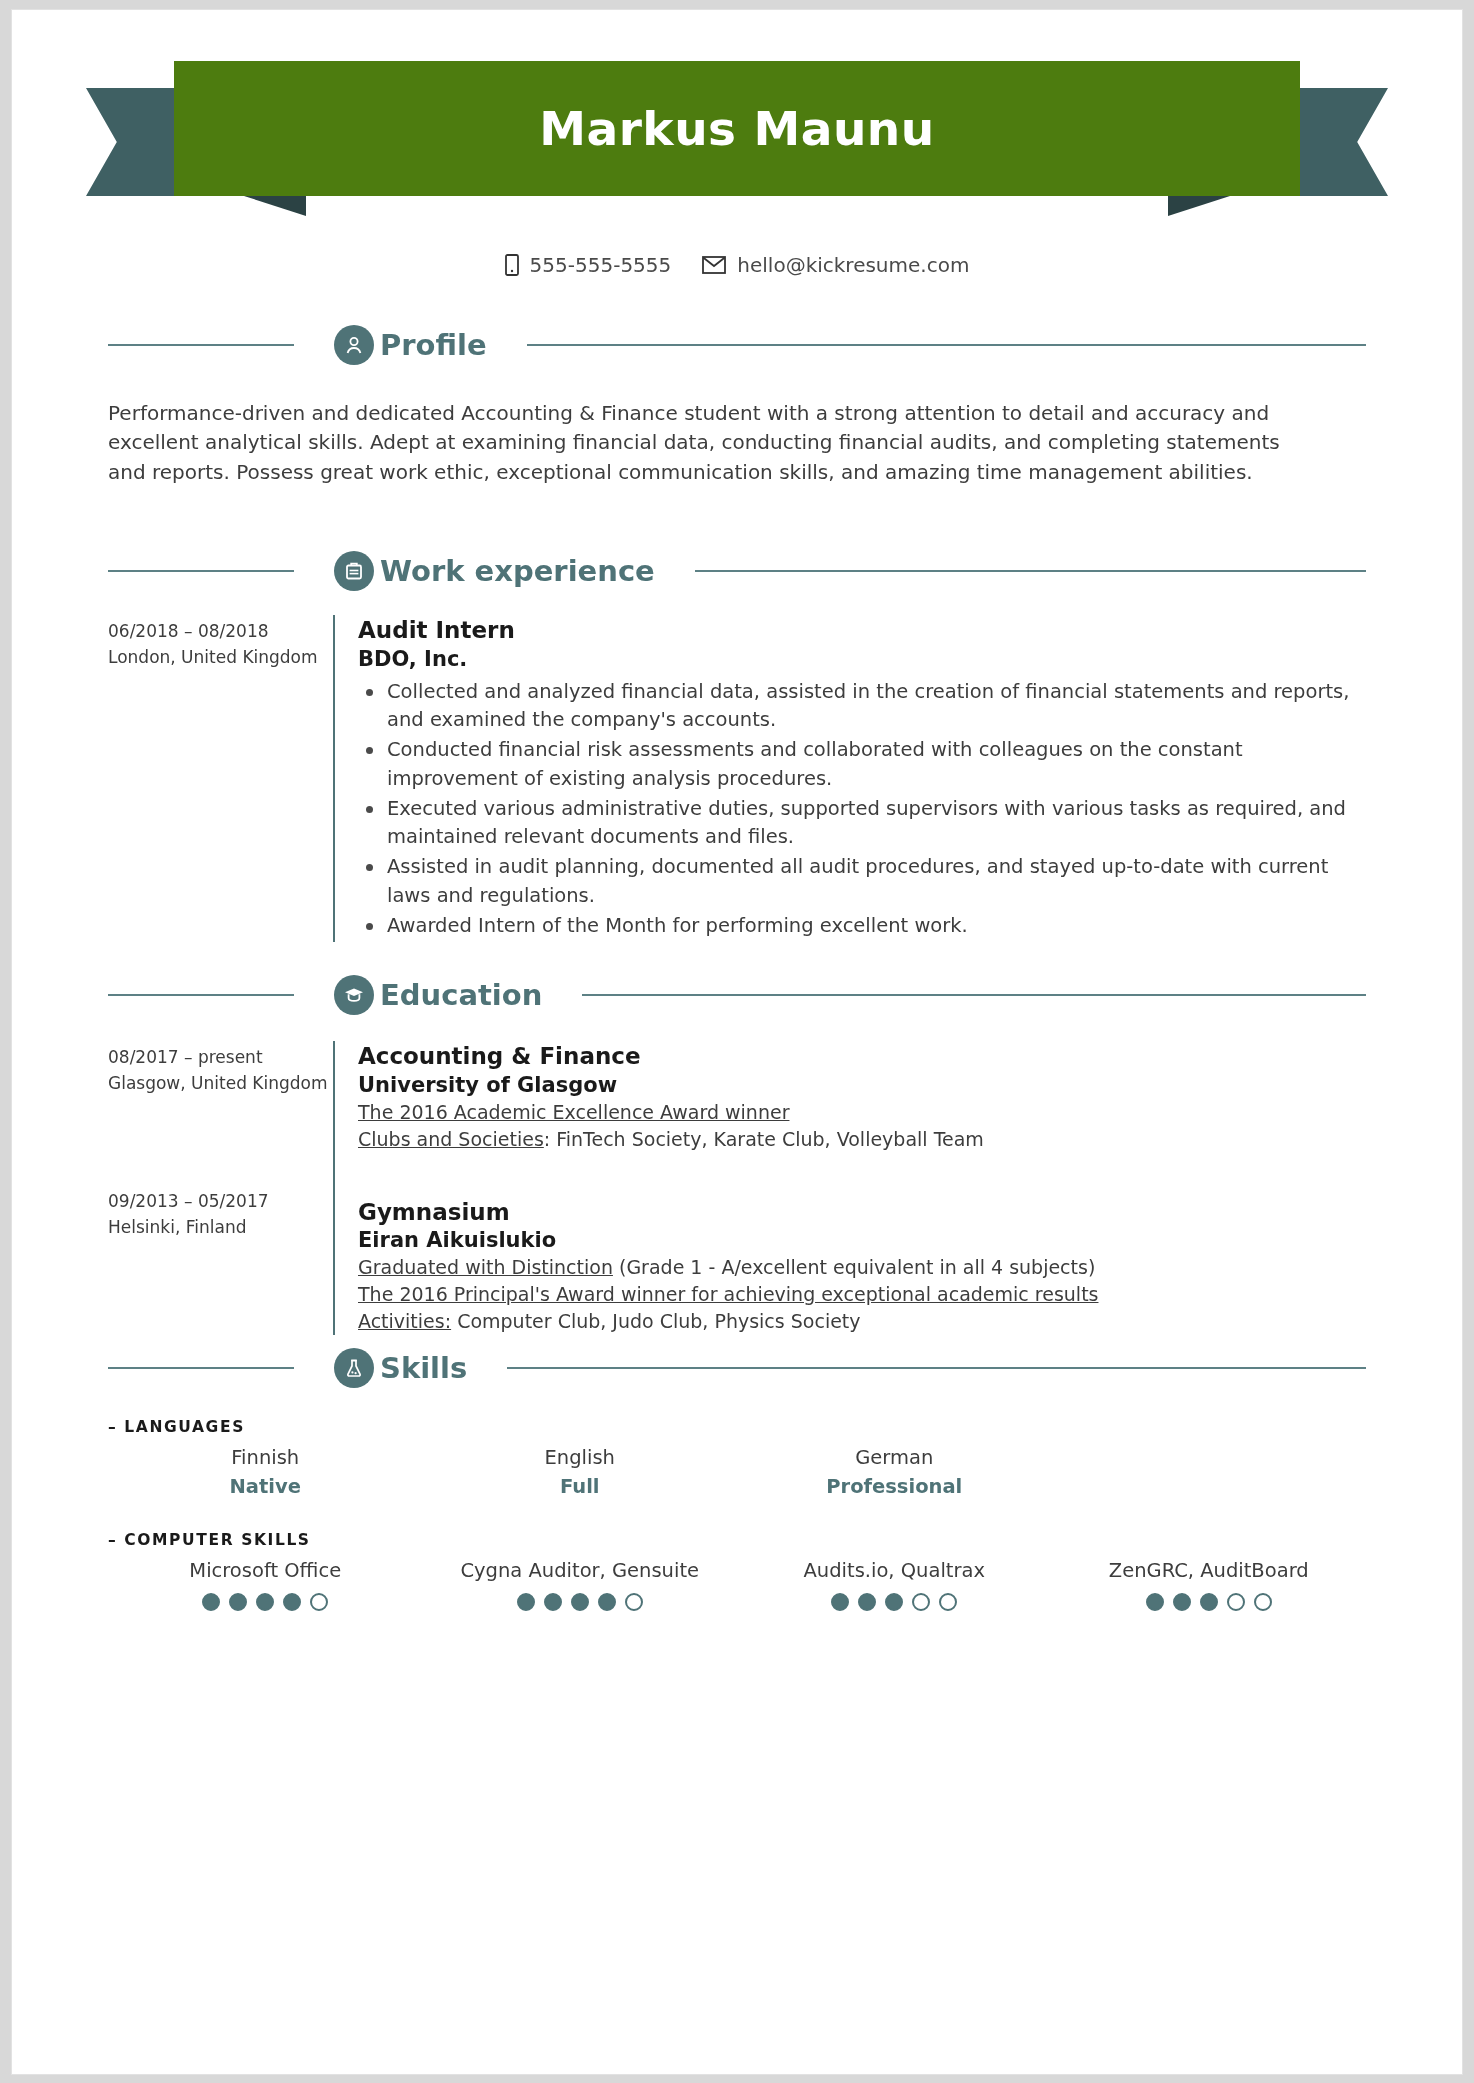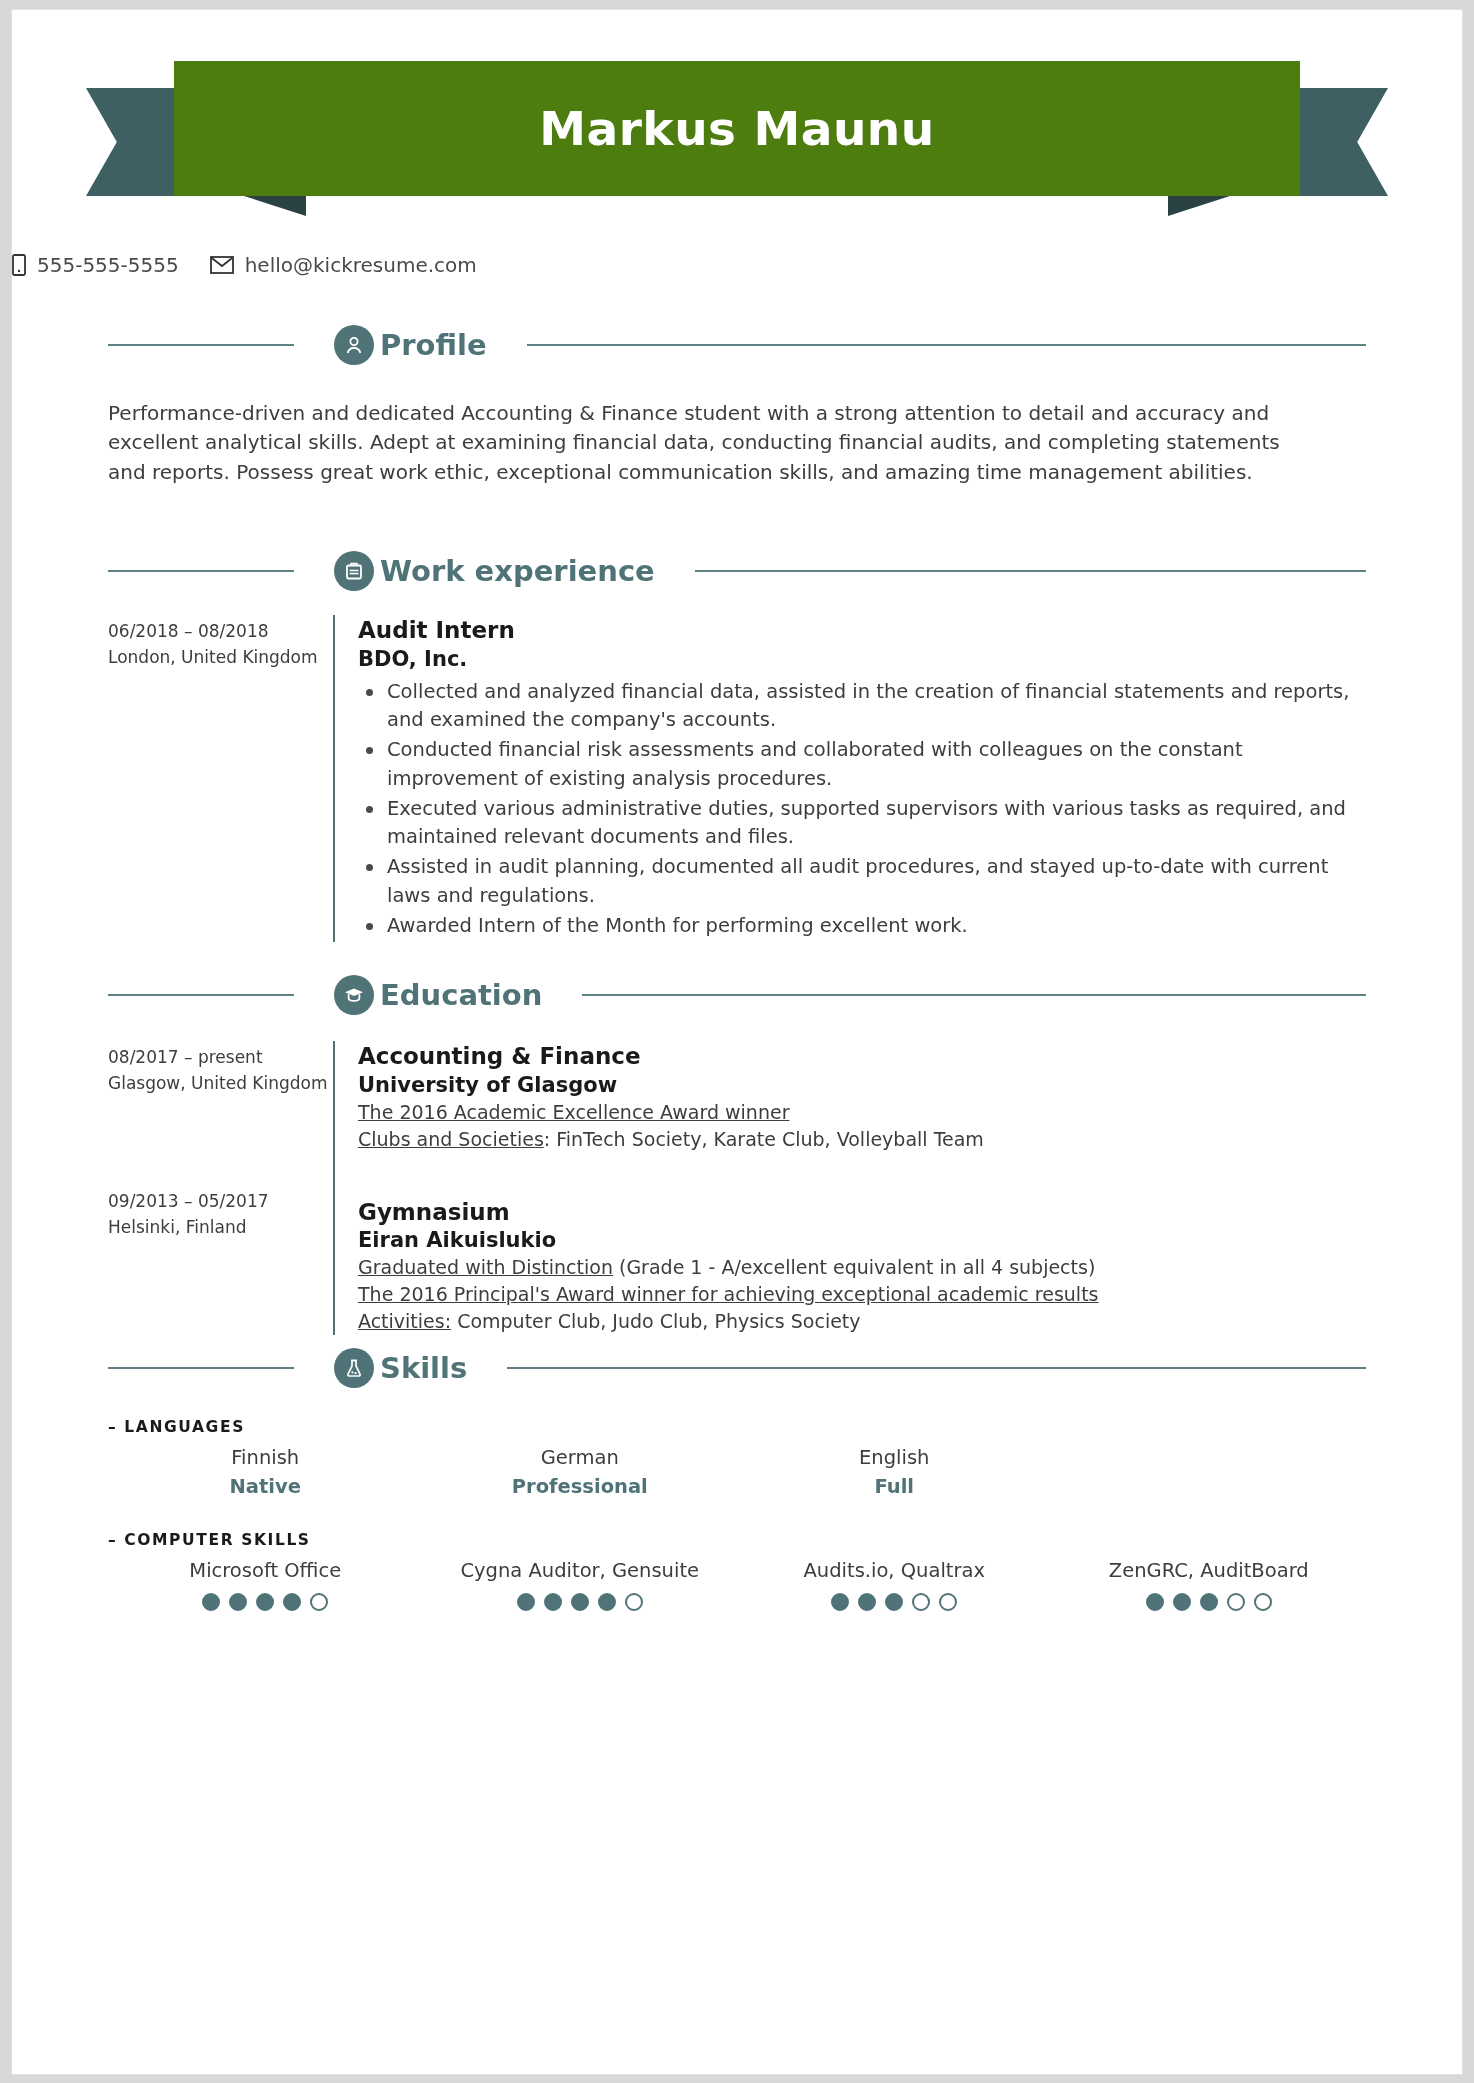--- a/index.html
+++ b/index.html
@@ -82,20 +82,21 @@
     font-weight: bold;
     letter-spacing: 0.5px;
     font-family: "DejaVu Sans", sans-serif;
   }
 
   
   .contact-row {
     margin-top: 57px;
     display: flex;
     align-items: center;
+    justify-content: center;
     gap: 9px;
     font-size: 20px;
     color: #4a4a4a;
   }
   .contact-item { display: flex; align-items: center; gap: 11px; }
   .contact-item + .contact-item { margin-left: 22px; }
   .ic { display: inline-flex; align-items: center; justify-content: center; }
 
   
   .section-head {
@@ -388,27 +389,27 @@
     </div>
 
     <div class="skills-block" style="margin-top:30px;">
       <div class="sub-label">– LANGUAGES</div>
       <div class="skill-grid lang">
         <div>
           <div class="sk-name">Finnish</div>
           <div class="sk-level">Native</div>
         </div>
         <div>
+          <div class="sk-name">English</div>
+          <div class="sk-level">Full</div>
+        </div>
+        <div>
           <div class="sk-name">German</div>
           <div class="sk-level">Professional</div>
         </div>
-        <div>
-          <div class="sk-name">English</div>
-          <div class="sk-level">Full</div>
-        </div>
         <div></div>
       </div>
 
       <div class="sub-label" style="margin-top:30px;">– COMPUTER SKILLS</div>
       <div class="skill-grid">
         <div>
           <div class="sk-name">Microsoft Office</div>
           <div class="dots">
               <span class="dot on"></span>
               <span class="dot on"></span>

